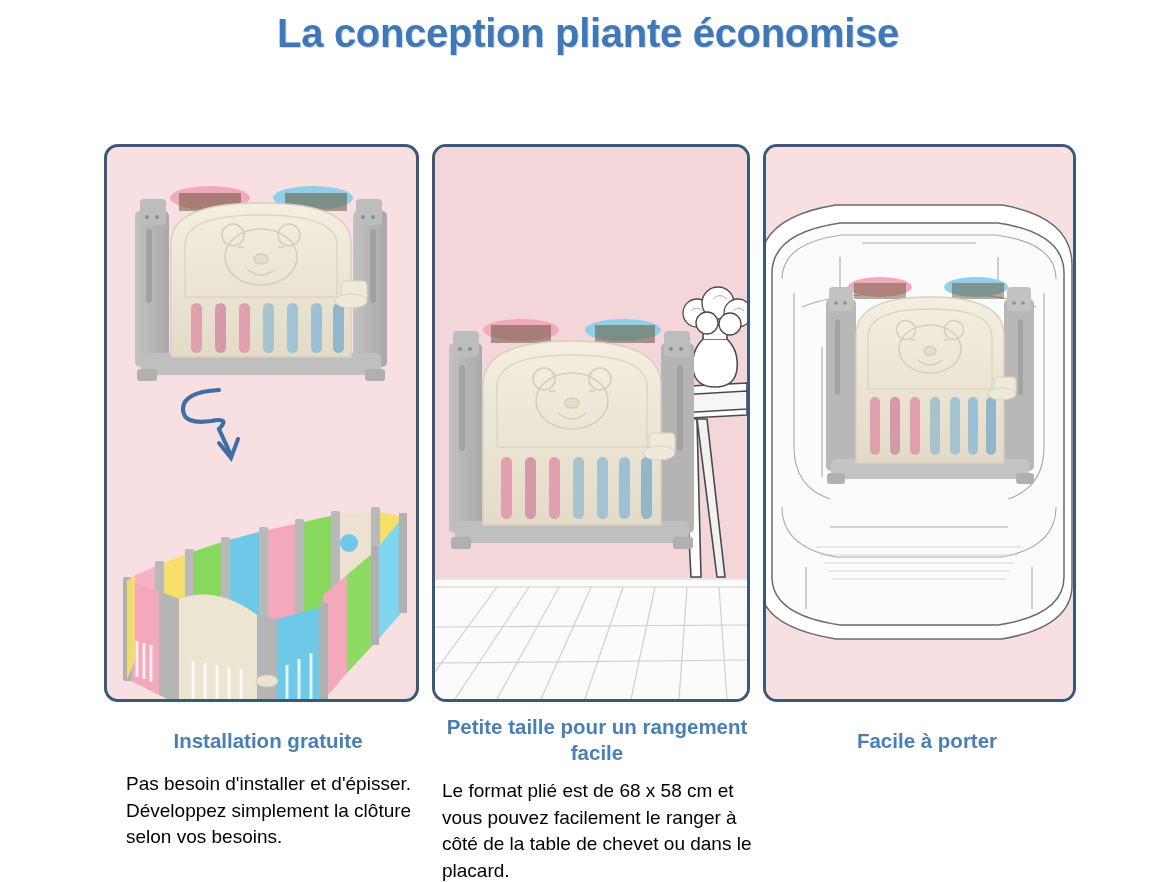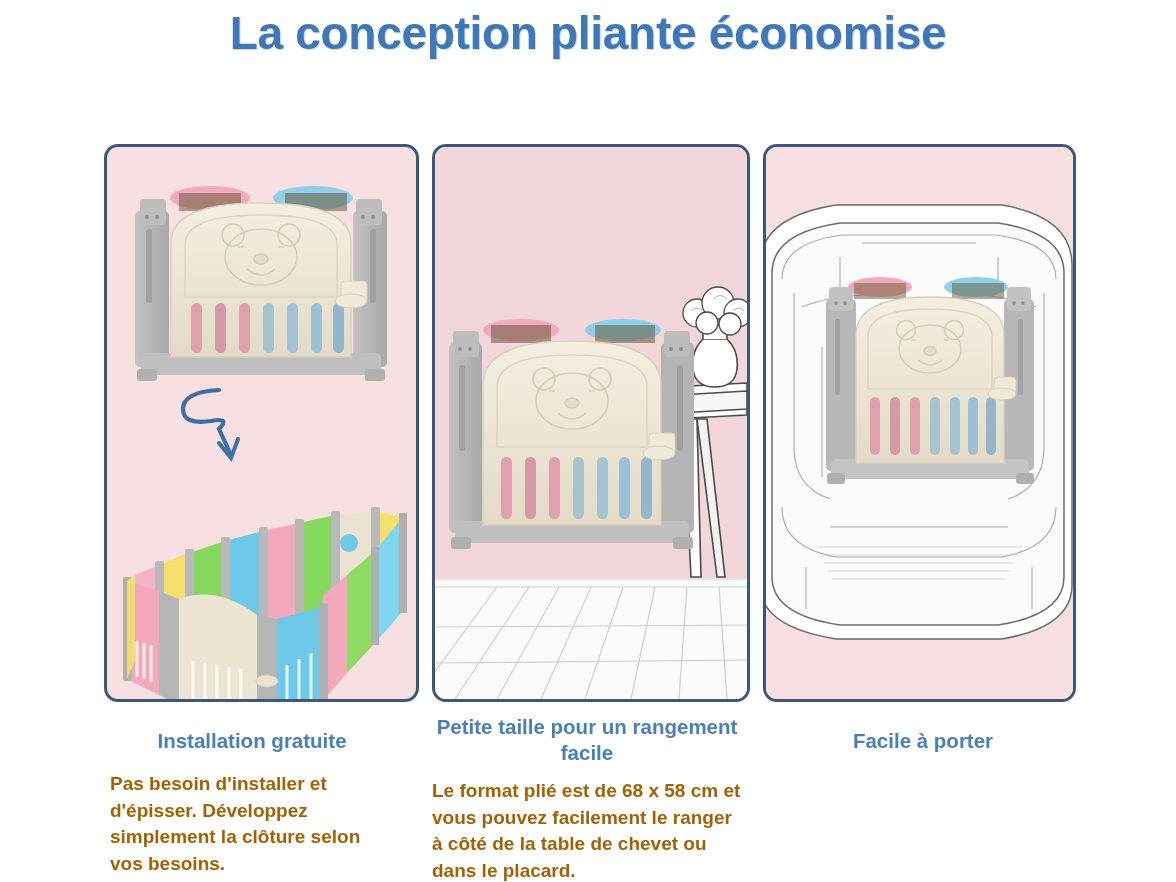--- a/index.html
+++ b/index.html
@@ -18,21 +18,21 @@
   
   .title {
     position: absolute;
     left: 0;
     top: 0;
     width: 1176px;
     text-align: center;
     color: #3f78b8;
     font-family: "Liberation Sans", sans-serif;
     font-weight: bold;
-    font-size: 46px;
+    font-size: 40px;
     line-height: 58px;
     letter-spacing: -0.3px;
     padding-top: 4px;
     text-shadow: 1px 1px 0 rgba(120,140,170,0.35);
   }
   .title .line2 { display: block; }
 
   
   .panels {
     position: absolute;
@@ -76,49 +76,48 @@
 
   
   .trunk-bg {
     position: absolute; inset: 0;
     background: #f7dfe2;
   }
 
   
   .captions {
     position: absolute;
-    left: 88px;
+    left: 104px;
     top: 708px;
     width: 1000px;
     height: 175px;
     display: flex;
-    justify-content: space-between;
   }
   .cap-col { position: relative; }
   .cap-col-1 { width: 328px; }
   .cap-col-2 { width: 330px; }
   .cap-col-3 { width: 330px; }
 
   .cap-head {
     color: #4a7fb5;
     font-weight: bold;
     font-size: 20.5px;
     line-height: 26px;
     text-align: center;
     padding: 0 10px;
   }
   .cap-head-1 { padding-top: 20px; }
   .cap-head-2 { padding-top: 6px; }
   .cap-head-3 { padding-top: 20px; }
 
   .cap-body {
-    color: #a16207;
+    color: #000000;
     font-size: 19px;
     line-height: 26.5px;
-    font-weight: bold;
+    font-weight: normal;
   }
   .cap-body-1 { padding: 17px 20px 0 22px; }
   .cap-body-2 { padding: 12px 6px 0 10px; }
   .cap-body-3 { padding: 17px 22px 0 18px; }
 </style>
 </head>
 <body>
 
 <div class="title">
   <span>La conception pliante économise</span>

